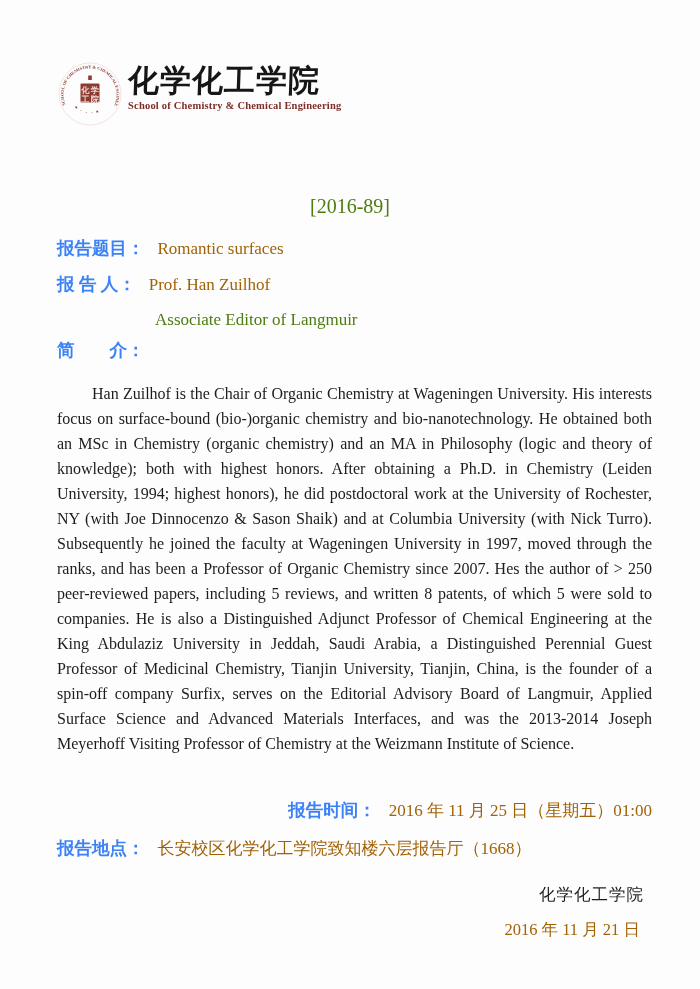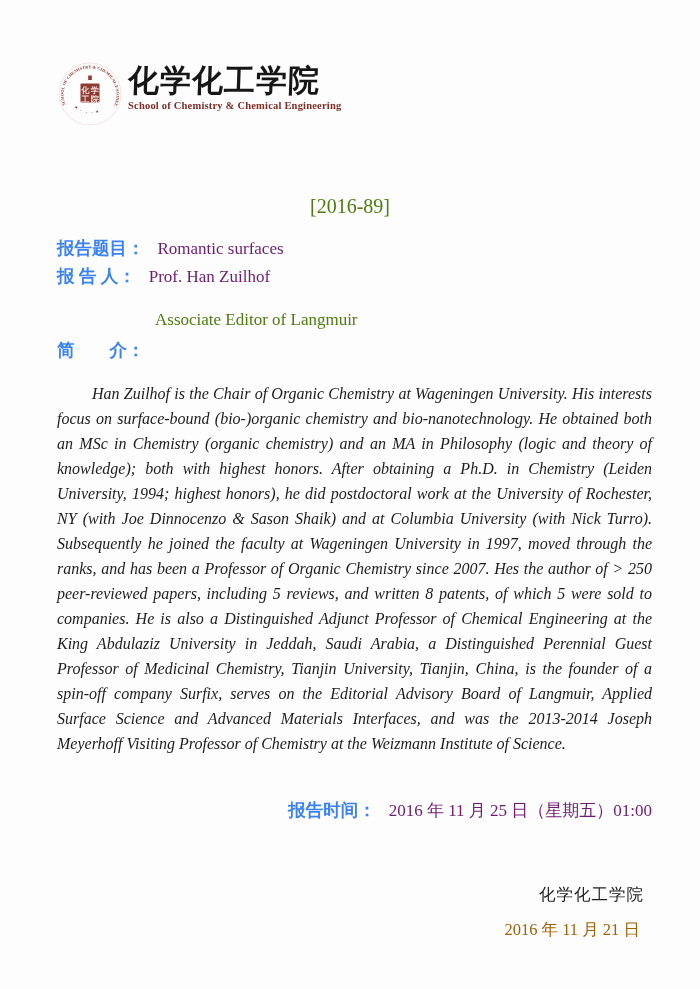--- a/index.html
+++ b/index.html
@@ -44,37 +44,36 @@
   
   .row{position:absolute;left:57px;right:48px;display:flex;align-items:baseline;}
   .row .lbl{
     flex:0 0 auto;
     font-weight:700;font-size:17.5px;color:#3b82f6;
     font-family:"Liberation Serif","DejaVu Serif",serif;
     white-space:pre;
   }
   .row .val{
     margin-left:13px;
-    font-size:17px;color:#701a75;
+    font-size:17px;color:#a16207;
     white-space:pre;
   }
   .row-topic{top:236px;}
-  .row-speaker{top:264px;text-align:center;}
+  .row-speaker{top:272px;text-align:center;}
   .row-affiliation{top:310px;}
   .row-intro{top:338px;}
   .row-time{top:798px;justify-content:flex-end;}
   .row-venue{top:836px;}
   .affiliation-text{margin-left:98px;font-size:17px;color:#4d7c0f;}
   
   .bio{
     position:absolute;left:57px;top:381px;width:595px;
     font-size:16px;line-height:25px;
     text-align:justify;text-justify:inter-word;
     color:#1c1c1c;
-    font-style:italic;
   }
   .bio p{margin:0;text-indent:35px;}
   
   .footer-sign{
     position:absolute;right:56px;top:884px;
     font-size:16.5px;color:#1d1d1d;letter-spacing:1px;
   }
   .footer-date{
     position:absolute;right:60px;top:919px;
     font-size:16.5px;color:#a16207;white-space:pre;
@@ -135,17 +134,21 @@
 
   <div class="bio">
     <p>Han Zuilhof is the Chair of Organic Chemistry at Wageningen University. His interests focus on surface-bound (bio-)organic chemistry and bio-nanotechnology. He obtained both an MSc in Chemistry (organic chemistry) and an MA in Philosophy (logic and theory of knowledge); both with highest honors. After obtaining a Ph.D. in Chemistry (Leiden University, 1994; highest honors), he did postdoctoral work at the University of Rochester, NY (with Joe Dinnocenzo &amp; Sason Shaik) and at Columbia University (with Nick Turro). Subsequently he joined the faculty at Wageningen University in 1997, moved through the ranks, and has been a Professor of Organic Chemistry since 2007. Hes the author of &gt; 250 peer-reviewed papers, including 5 reviews, and written 8 patents, of which 5 were sold to companies. He is also a Distinguished Adjunct Professor of Chemical Engineering at the King Abdulaziz University in Jeddah, Saudi Arabia, a Distinguished Perennial Guest Professor of Medicinal Chemistry, Tianjin University, Tianjin, China, is the founder of a spin-off company Surfix, serves on the Editorial Advisory Board of Langmuir, Applied Surface Science and Advanced Materials Interfaces, and was the 2013-2014 Joseph Meyerhoff Visiting Professor of Chemistry at the Weizmann Institute of Science.</p>
   </div>
 
   <div class="row row-time">
     <span class="lbl">报告时间：</span>
     <span class="val">2016 年 11 月 25 日（星期五）01:00</span>
   </div>
 
+  <div class="row row-venue">
+    <span class="lbl">报告地点：</span>
+    <span class="val">长安校区化学化工学院致知楼六层报告厅（1668）</span>
+  </div>
 
   <div class="footer-sign">化学化工学院</div>
   <div class="footer-date">2016 年 11 月 21 日</div>
 
 </div>
 
 </body></html>

